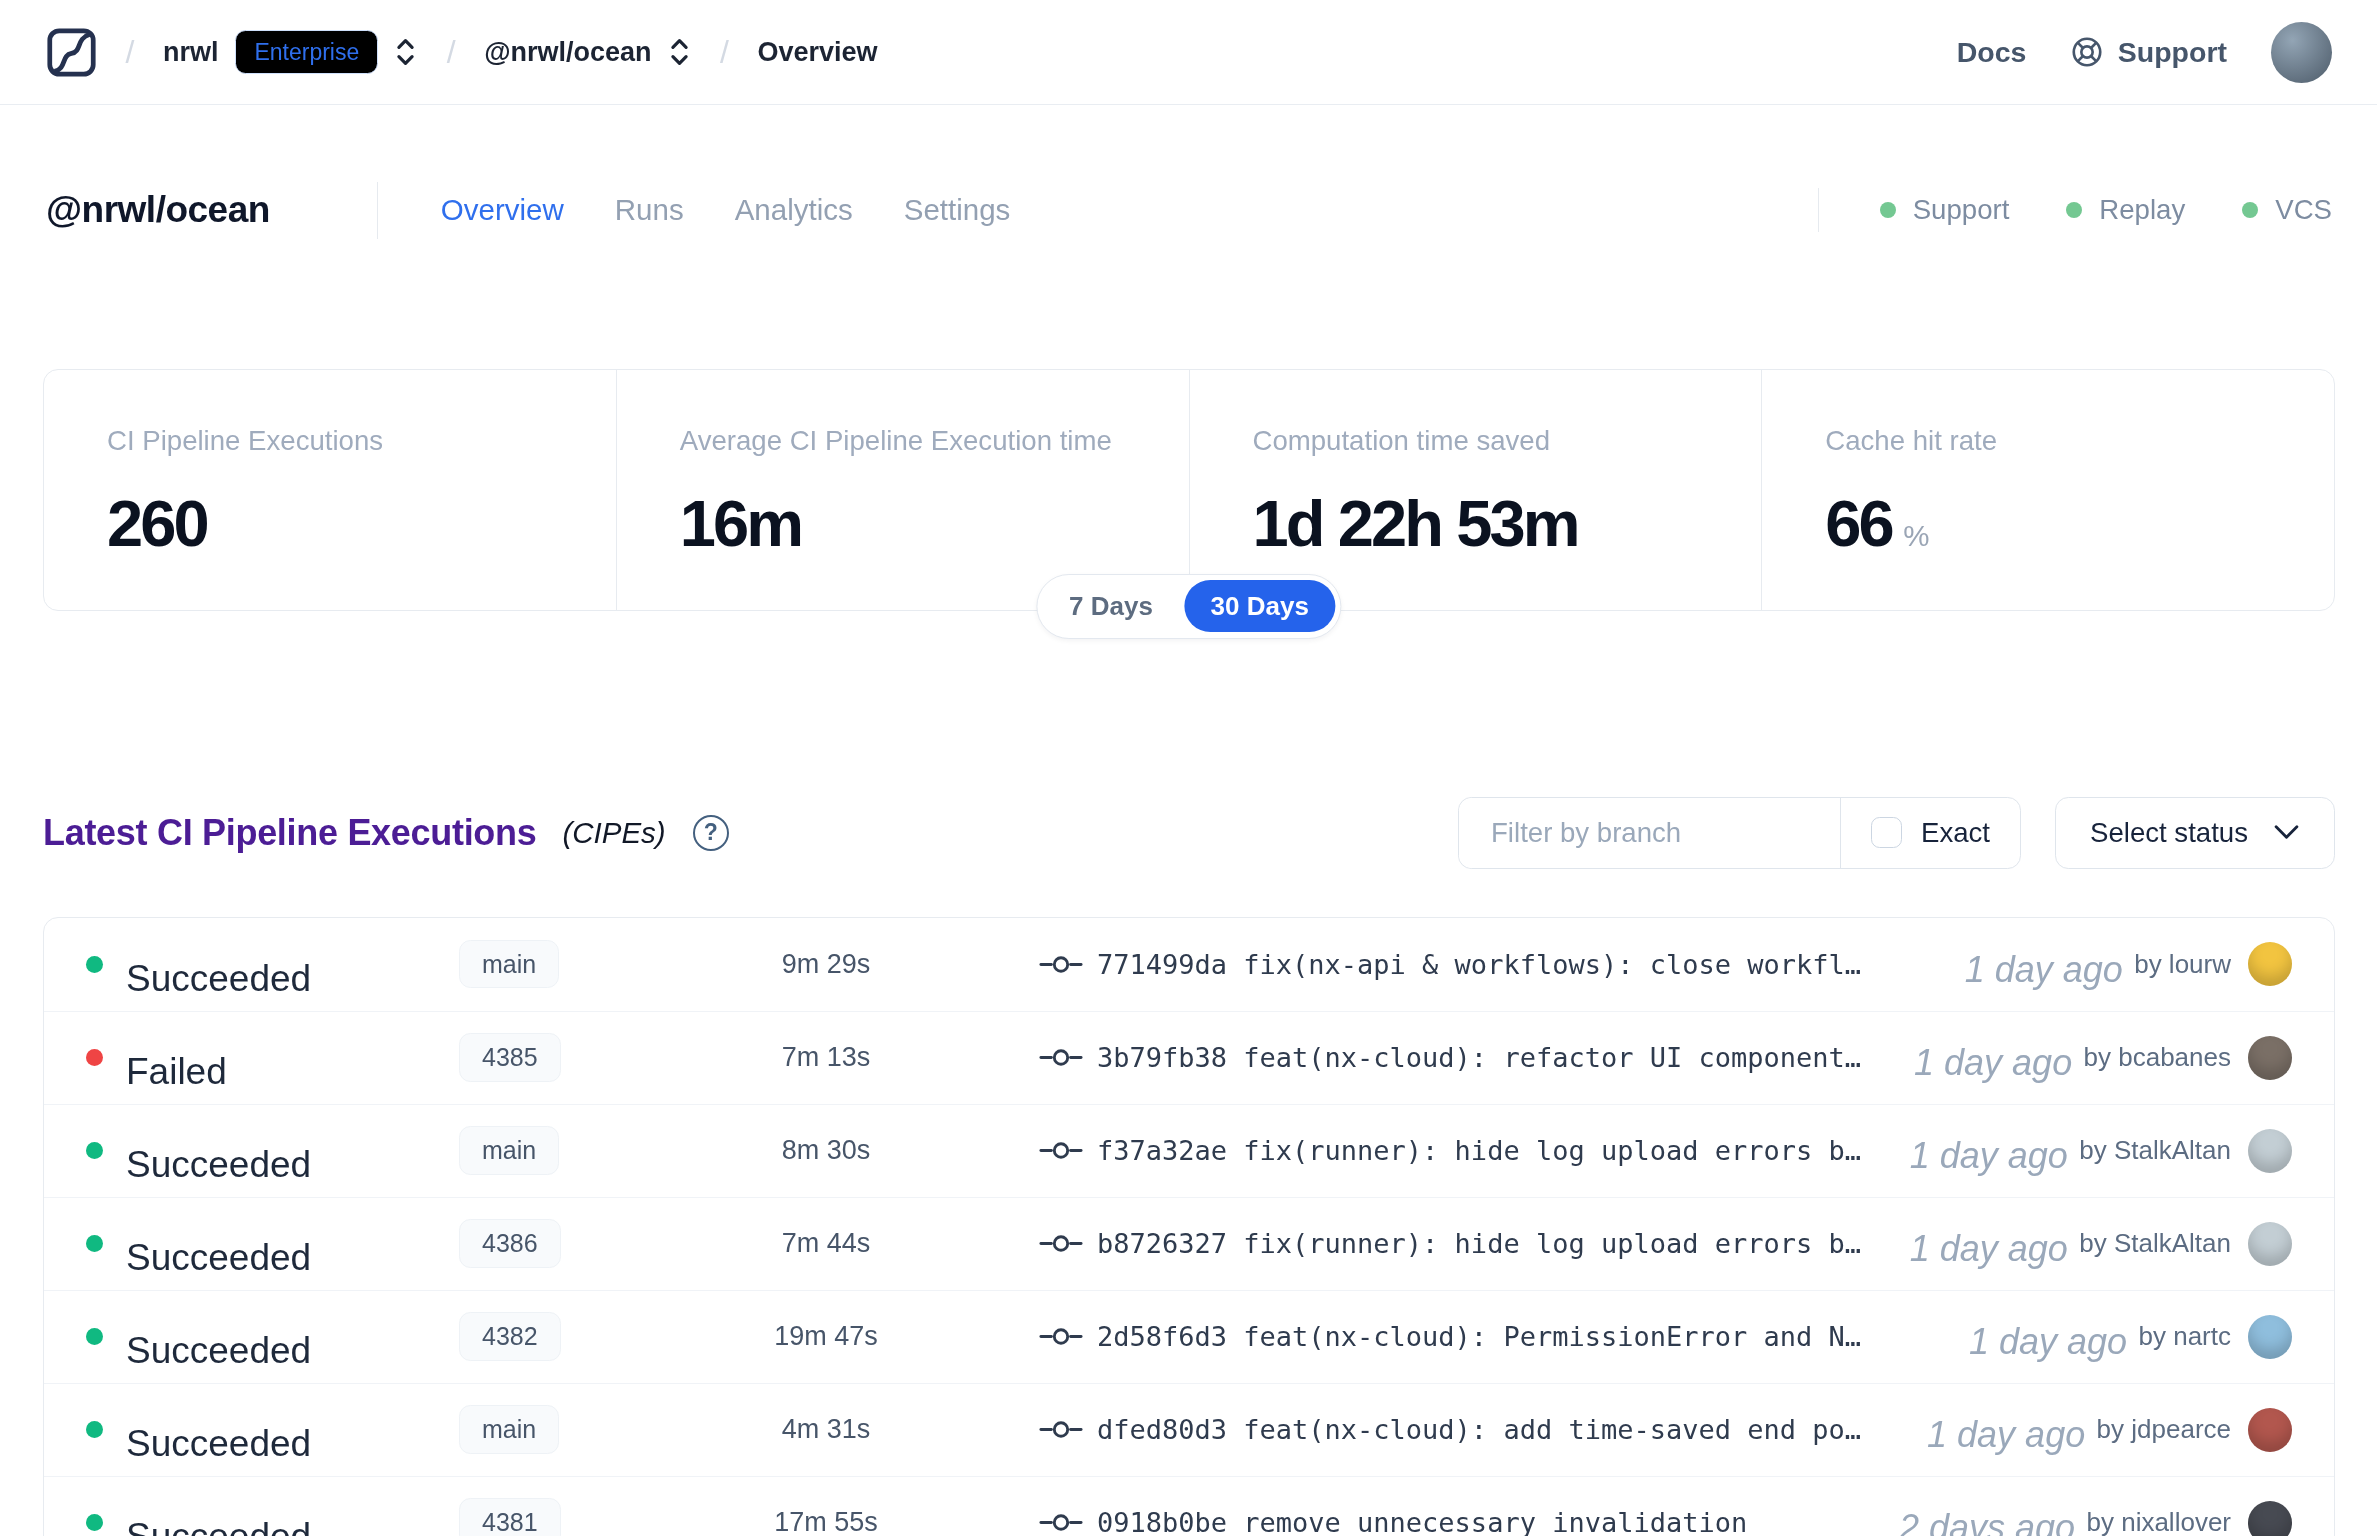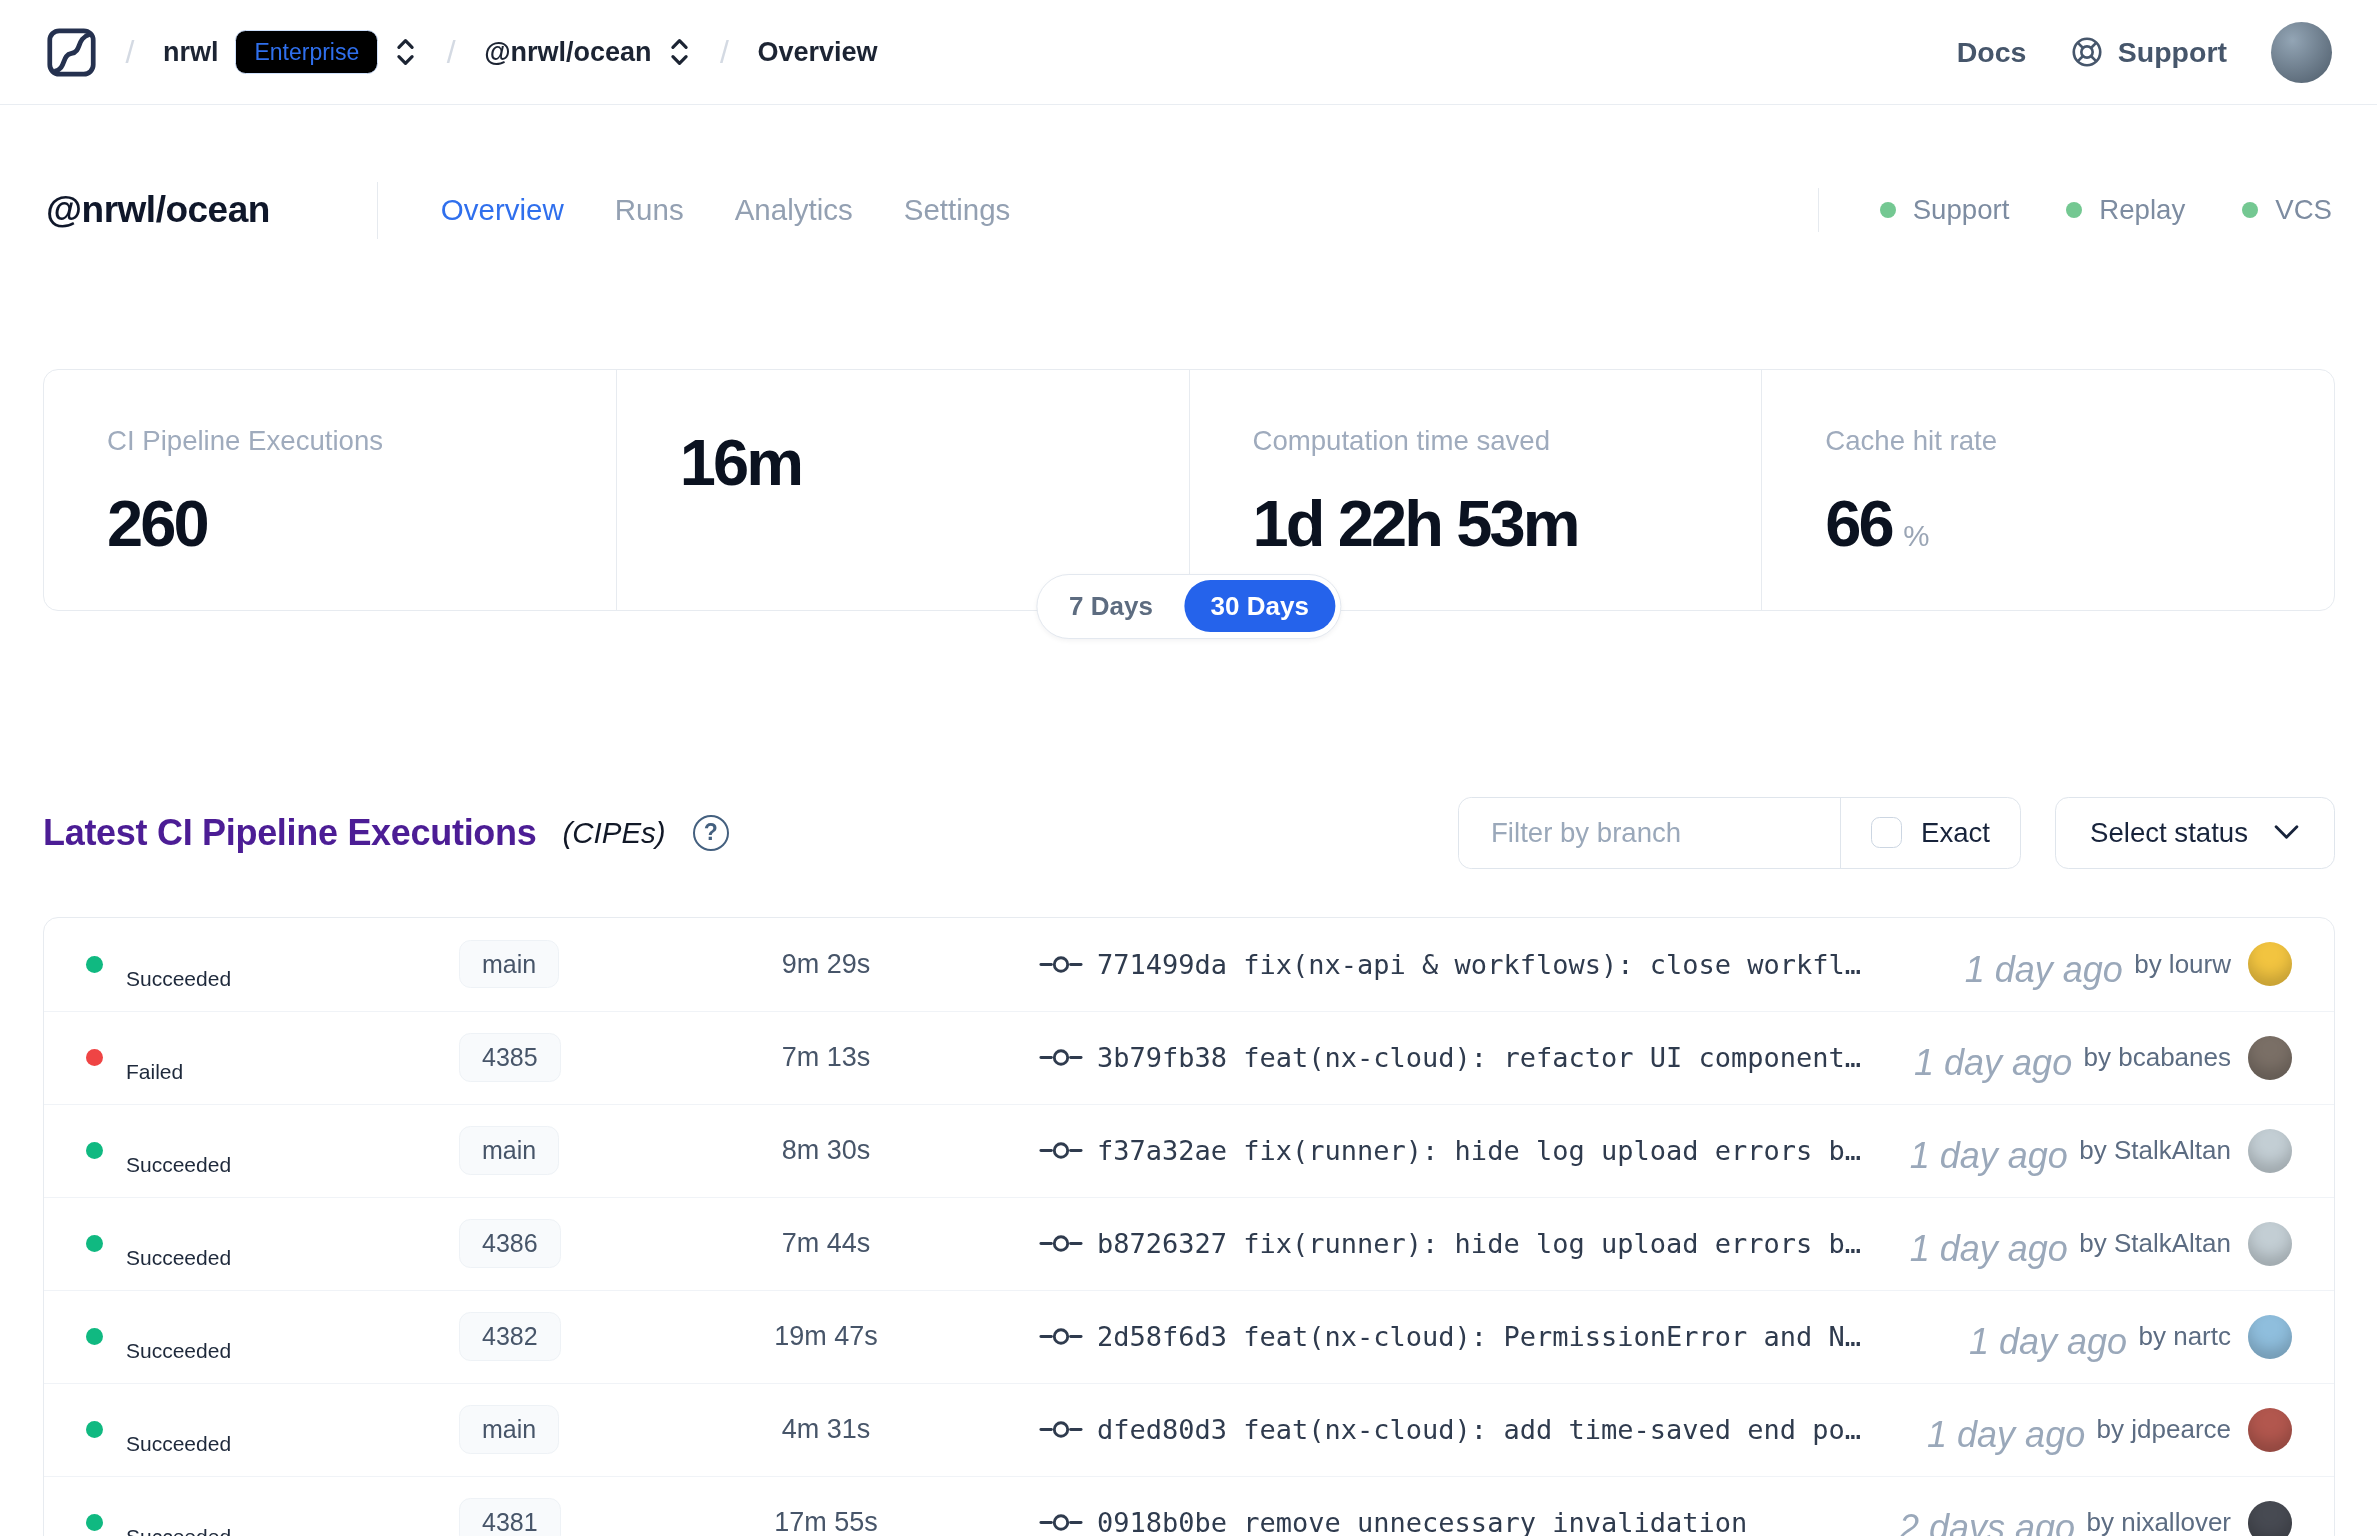--- a/index.html
+++ b/index.html
@@ -71,21 +71,21 @@
                 background:#fff; display:flex; align-items:center; gap:25px;
                 font-size:27.6px; font-weight:500; color:#17233b; cursor:pointer; }
 
   
   .cipe-table { margin:48px 43px 0; border:1px solid #e7ebf0; border-radius:15px;
                 background:#fff; overflow:hidden; }
   .row { display:flex; align-items:center; height:93px; padding:0 42px; }
   .row + .row { border-top:1px solid #f0f3f7; }
   .col-status { width:335px; display:flex; align-items:center; gap:23px; }
   .status-dot { width:17px; height:17px; border-radius:50%; flex:none; }
-  .status-text { font-size:21px; font-weight:500; color:#1e293b;margin-top:29px; }
+  .status-text { font-size:37px; font-weight:500; color:#1e293b;margin-top:29px; }
   .col-branch { width:253px; padding-left:38px; }
   .branch-badge { display:inline-block; background:#f8fafc; border:1px solid #eef2f6;
                   border-radius:11.4px; padding:8.6px 22px; font-size:25px; color:#475569; }
   .col-duration { width:304px; text-align:center; font-size:27px; color:#475569; }
   .col-commit { flex:1; min-width:0; display:flex; align-items:center; gap:14px; padding-left:61px; }
   .commit-text { font-family:"DejaVu Sans Mono", monospace; font-size:27px; color:#2f3b4e;
                  white-space:nowrap; overflow:hidden; }
   .col-meta { display:flex; align-items:center; flex:none; margin-left:19px; }
   .meta-time { font-style:italic; font-size:36px; color:#9aa8ba;margin-top:11px; }
   .meta-author { font-size:26px; font-weight:500; color:#5c6c82; margin-left:11.4px; }
@@ -173,20 +173,21 @@
     </span>
   </div>
 </div>
 
 <section class="stats">
   <div class="stat-cell">
     <div class="stat-label">CI Pipeline Executions</div>
     <div class="stat-value"><span>260</span><span class="stat-suffix"></span></div>
   </div>
   <div class="stat-cell">
+    <div class="stat-label">Average CI Pipeline Execution time</div>
     <div class="stat-value"><span>16m</span><span class="stat-suffix"></span></div>
   </div>
   <div class="stat-cell">
     <div class="stat-label">Computation time saved</div>
     <div class="stat-value"><span>1d 22h 53m</span><span class="stat-suffix"></span></div>
   </div>
   <div class="stat-cell">
     <div class="stat-label">Cache hit rate</div>
     <div class="stat-value"><span>66</span><span class="stat-suffix">%</span></div>
   </div>

